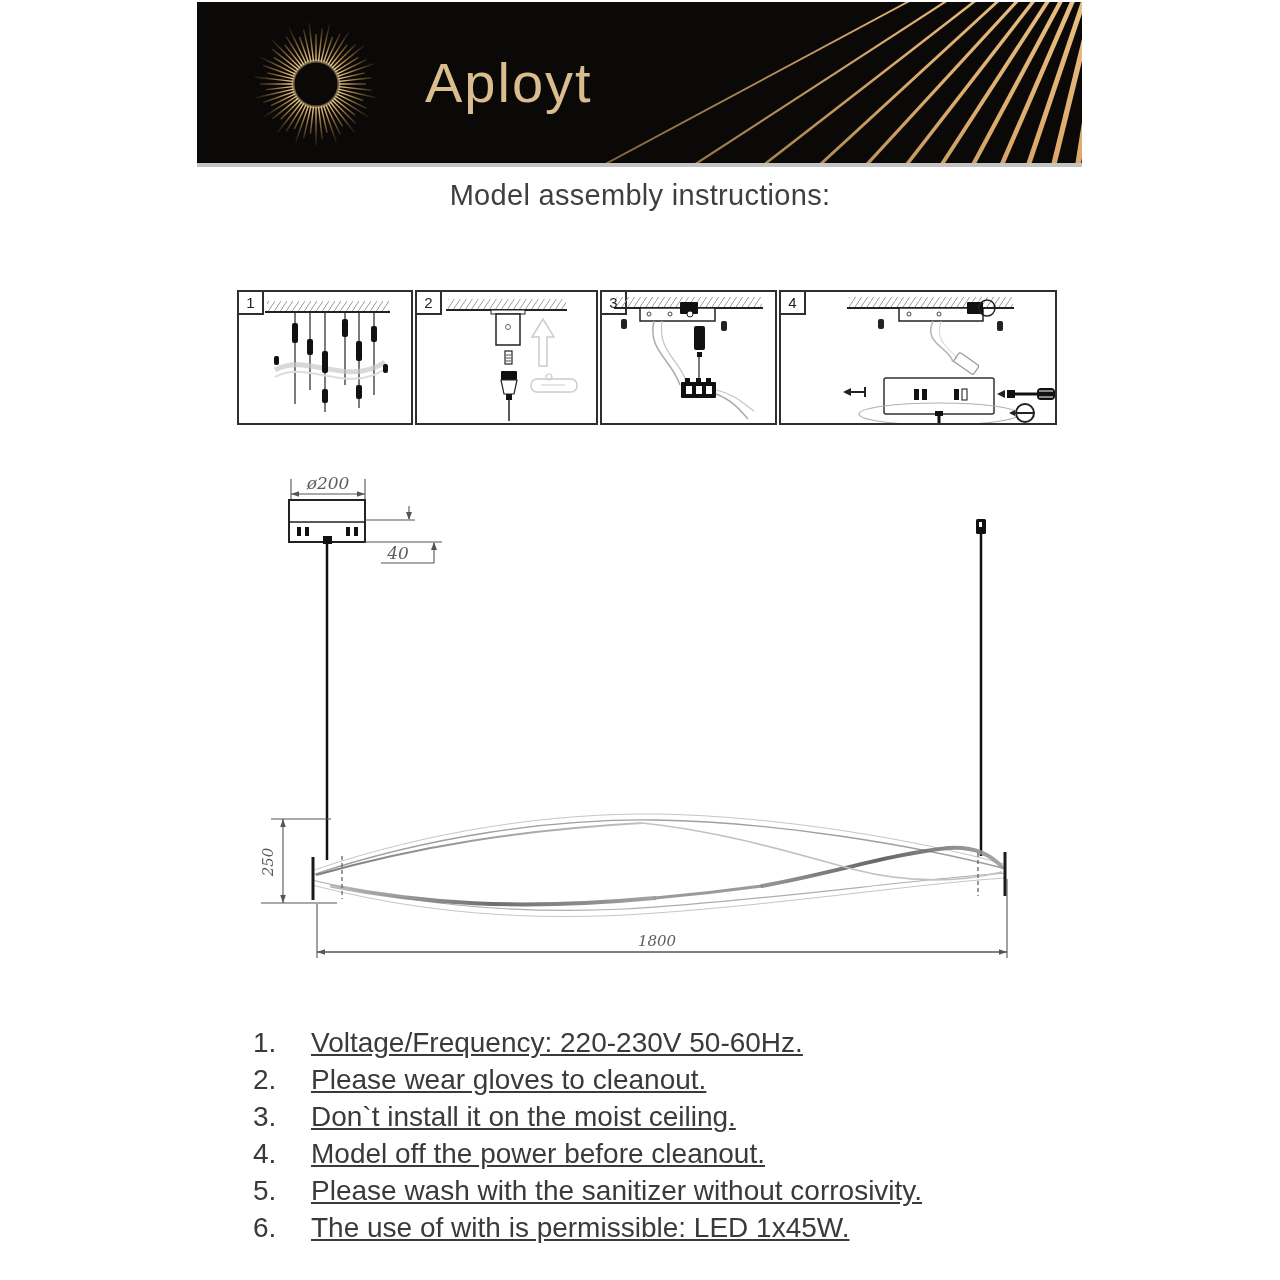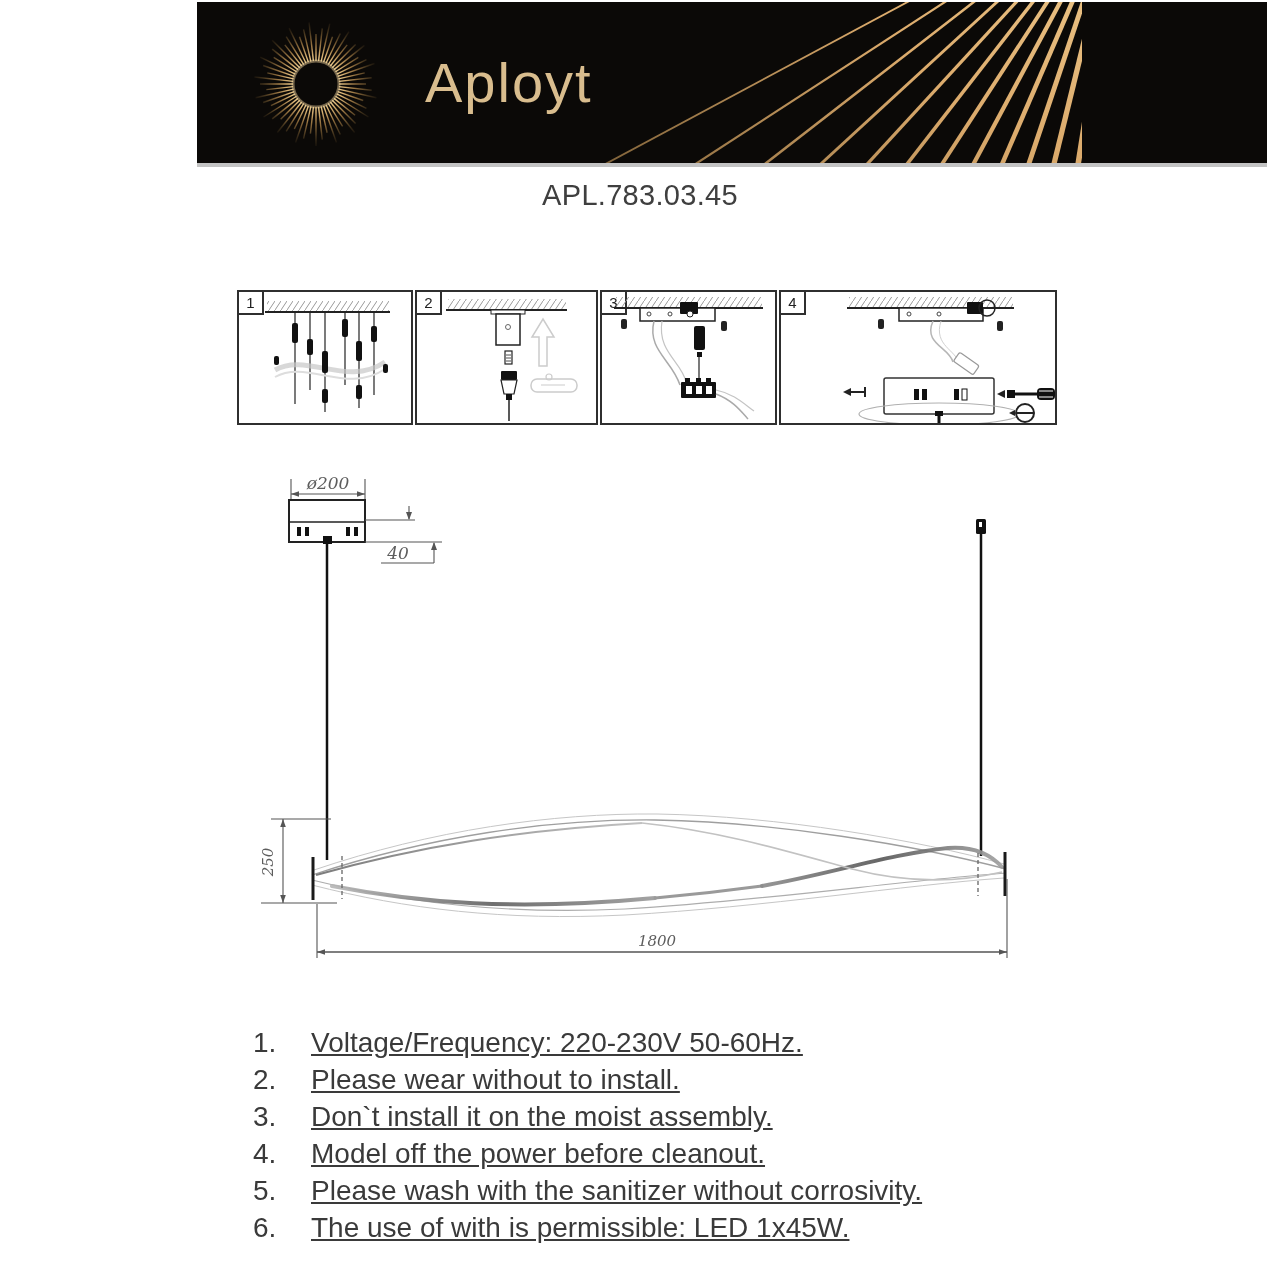--- a/index.html
+++ b/index.html
@@ -1,20 +1,20 @@
 <!DOCTYPE html>
 <html><head>
 <meta charset="utf-8">
 <style>
   html,body{margin:0;padding:0;background:#ffffff;}
   .page{position:relative;width:1280px;height:1280px;background:#ffffff;overflow:hidden;
         font-family:"Liberation Sans",sans-serif;}
 
   
-  .banner{position:absolute;left:197px;top:2px;width:1070px;height:161px;
+  .banner{position:absolute;left:197px;top:2px;width:885px;height:161px;
           background:#0b0907;border-bottom:4px solid #c3c3c3;overflow:hidden;}
   .banner svg{position:absolute;}
   .wordmark{position:absolute;left:228px;top:36px;height:90px;line-height:90px;
             font-size:56px;color:#d9bd8e;letter-spacing:2px;font-weight:normal;
             font-family:"Liberation Sans",sans-serif;}
 
   
   .title-block{position:absolute;left:0;top:176px;width:1280px;text-align:center;
                color:#3f3f3f;font-size:29px;line-height:38px;letter-spacing:.3px;}
 
@@ -136,21 +136,21 @@
           <line x1="855.0707767236253" y1="-50.696782880147225" x2="262.51262159223916" y2="494.18837271439463" stroke="url(#fanGrad)" stroke-width="2.88"></line>
           <line x1="849.9352738243094" y1="-56.7738299029672" x2="213.86048886187882" y2="436.6163482876791" stroke="url(#fanGrad)" stroke-width="2.54"></line>
           <line x1="845.3262960451847" y1="-63.259291673572434" x2="170.19648884911828" y2="375.17513151352426" stroke="url(#fanGrad)" stroke-width="2.20"></line>
           <line x1="841.2761720538257" y1="-70.1076773374399" x2="131.82689314150684" y2="310.29568838214834" stroke="url(#fanGrad)" stroke-width="1.86"></line>
         </g>
     </svg>
     <div class="wordmark">Aployt</div>
   </div>
 
   <div class="title-block">
-    <div>APL.783.03.45</div>
+    <div>Model assembly instructions:</div>
   </div>
 
   <div class="panel p1">
     <div class="num-box">1</div>
     <svg width="172" height="131" viewBox="0 0 172 131">
       <defs>
           <pattern id="hp1" width="6" height="9" patternUnits="userSpaceOnUse">
         <line x1="0" y1="9" x2="6" y2="0" stroke="#999" stroke-width="1"></line>
           </pattern>
         </defs>
@@ -378,25 +378,25 @@
     <text class="dimtxt" x="657" y="946" font-size="15" text-anchor="middle">1800</text>
   </svg>
 
   <div class="notes">
     <div class="note-row">
       <span class="note-num">1.</span>
       <span class="note-text">Voltage/Frequency: 220-230V 50-60Hz.</span>
     </div>
     <div class="note-row">
       <span class="note-num">2.</span>
-      <span class="note-text">Please wear without to install.</span>
+      <span class="note-text">Please wear gloves to cleanout.</span>
     </div>
     <div class="note-row">
       <span class="note-num">3.</span>
-      <span class="note-text">Don`t install it on the moist assembly.</span>
+      <span class="note-text">Don`t install it on the moist ceiling.</span>
     </div>
     <div class="note-row">
       <span class="note-num">4.</span>
       <span class="note-text">Model off the power before cleanout.</span>
     </div>
     <div class="note-row">
       <span class="note-num">5.</span>
       <span class="note-text">Please wash with the sanitizer without corrosivity.</span>
     </div>
     <div class="note-row">

